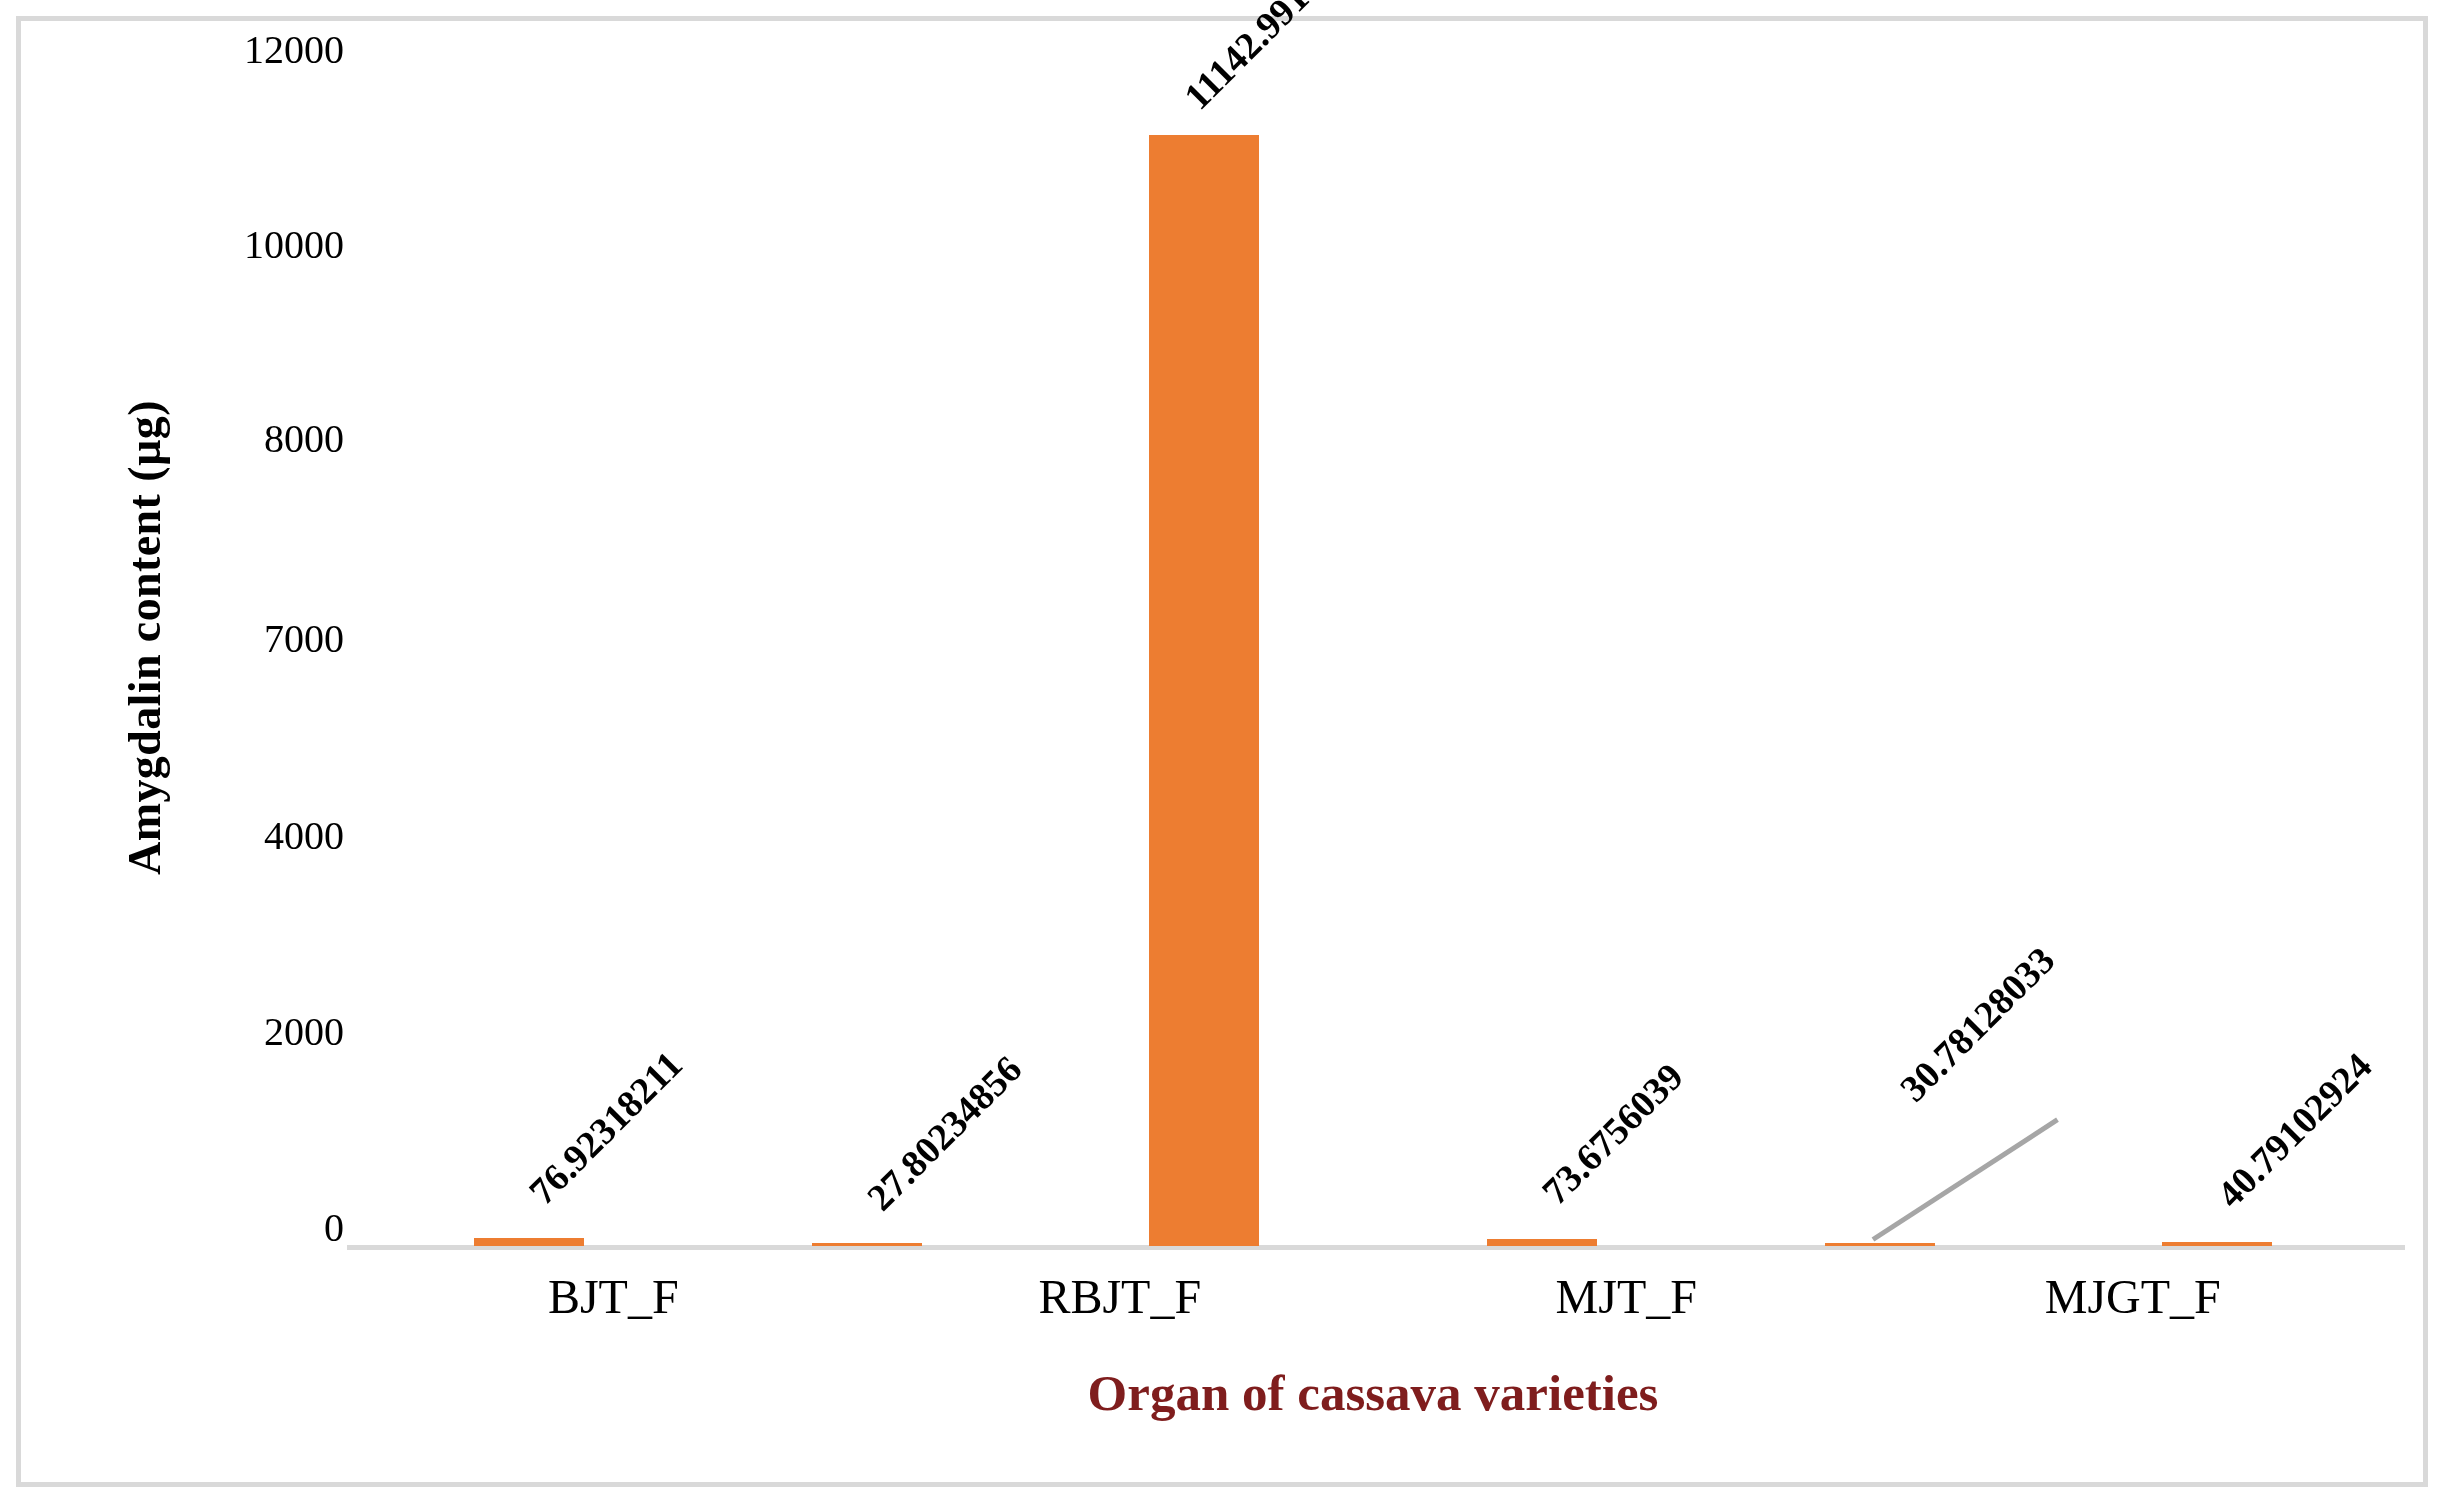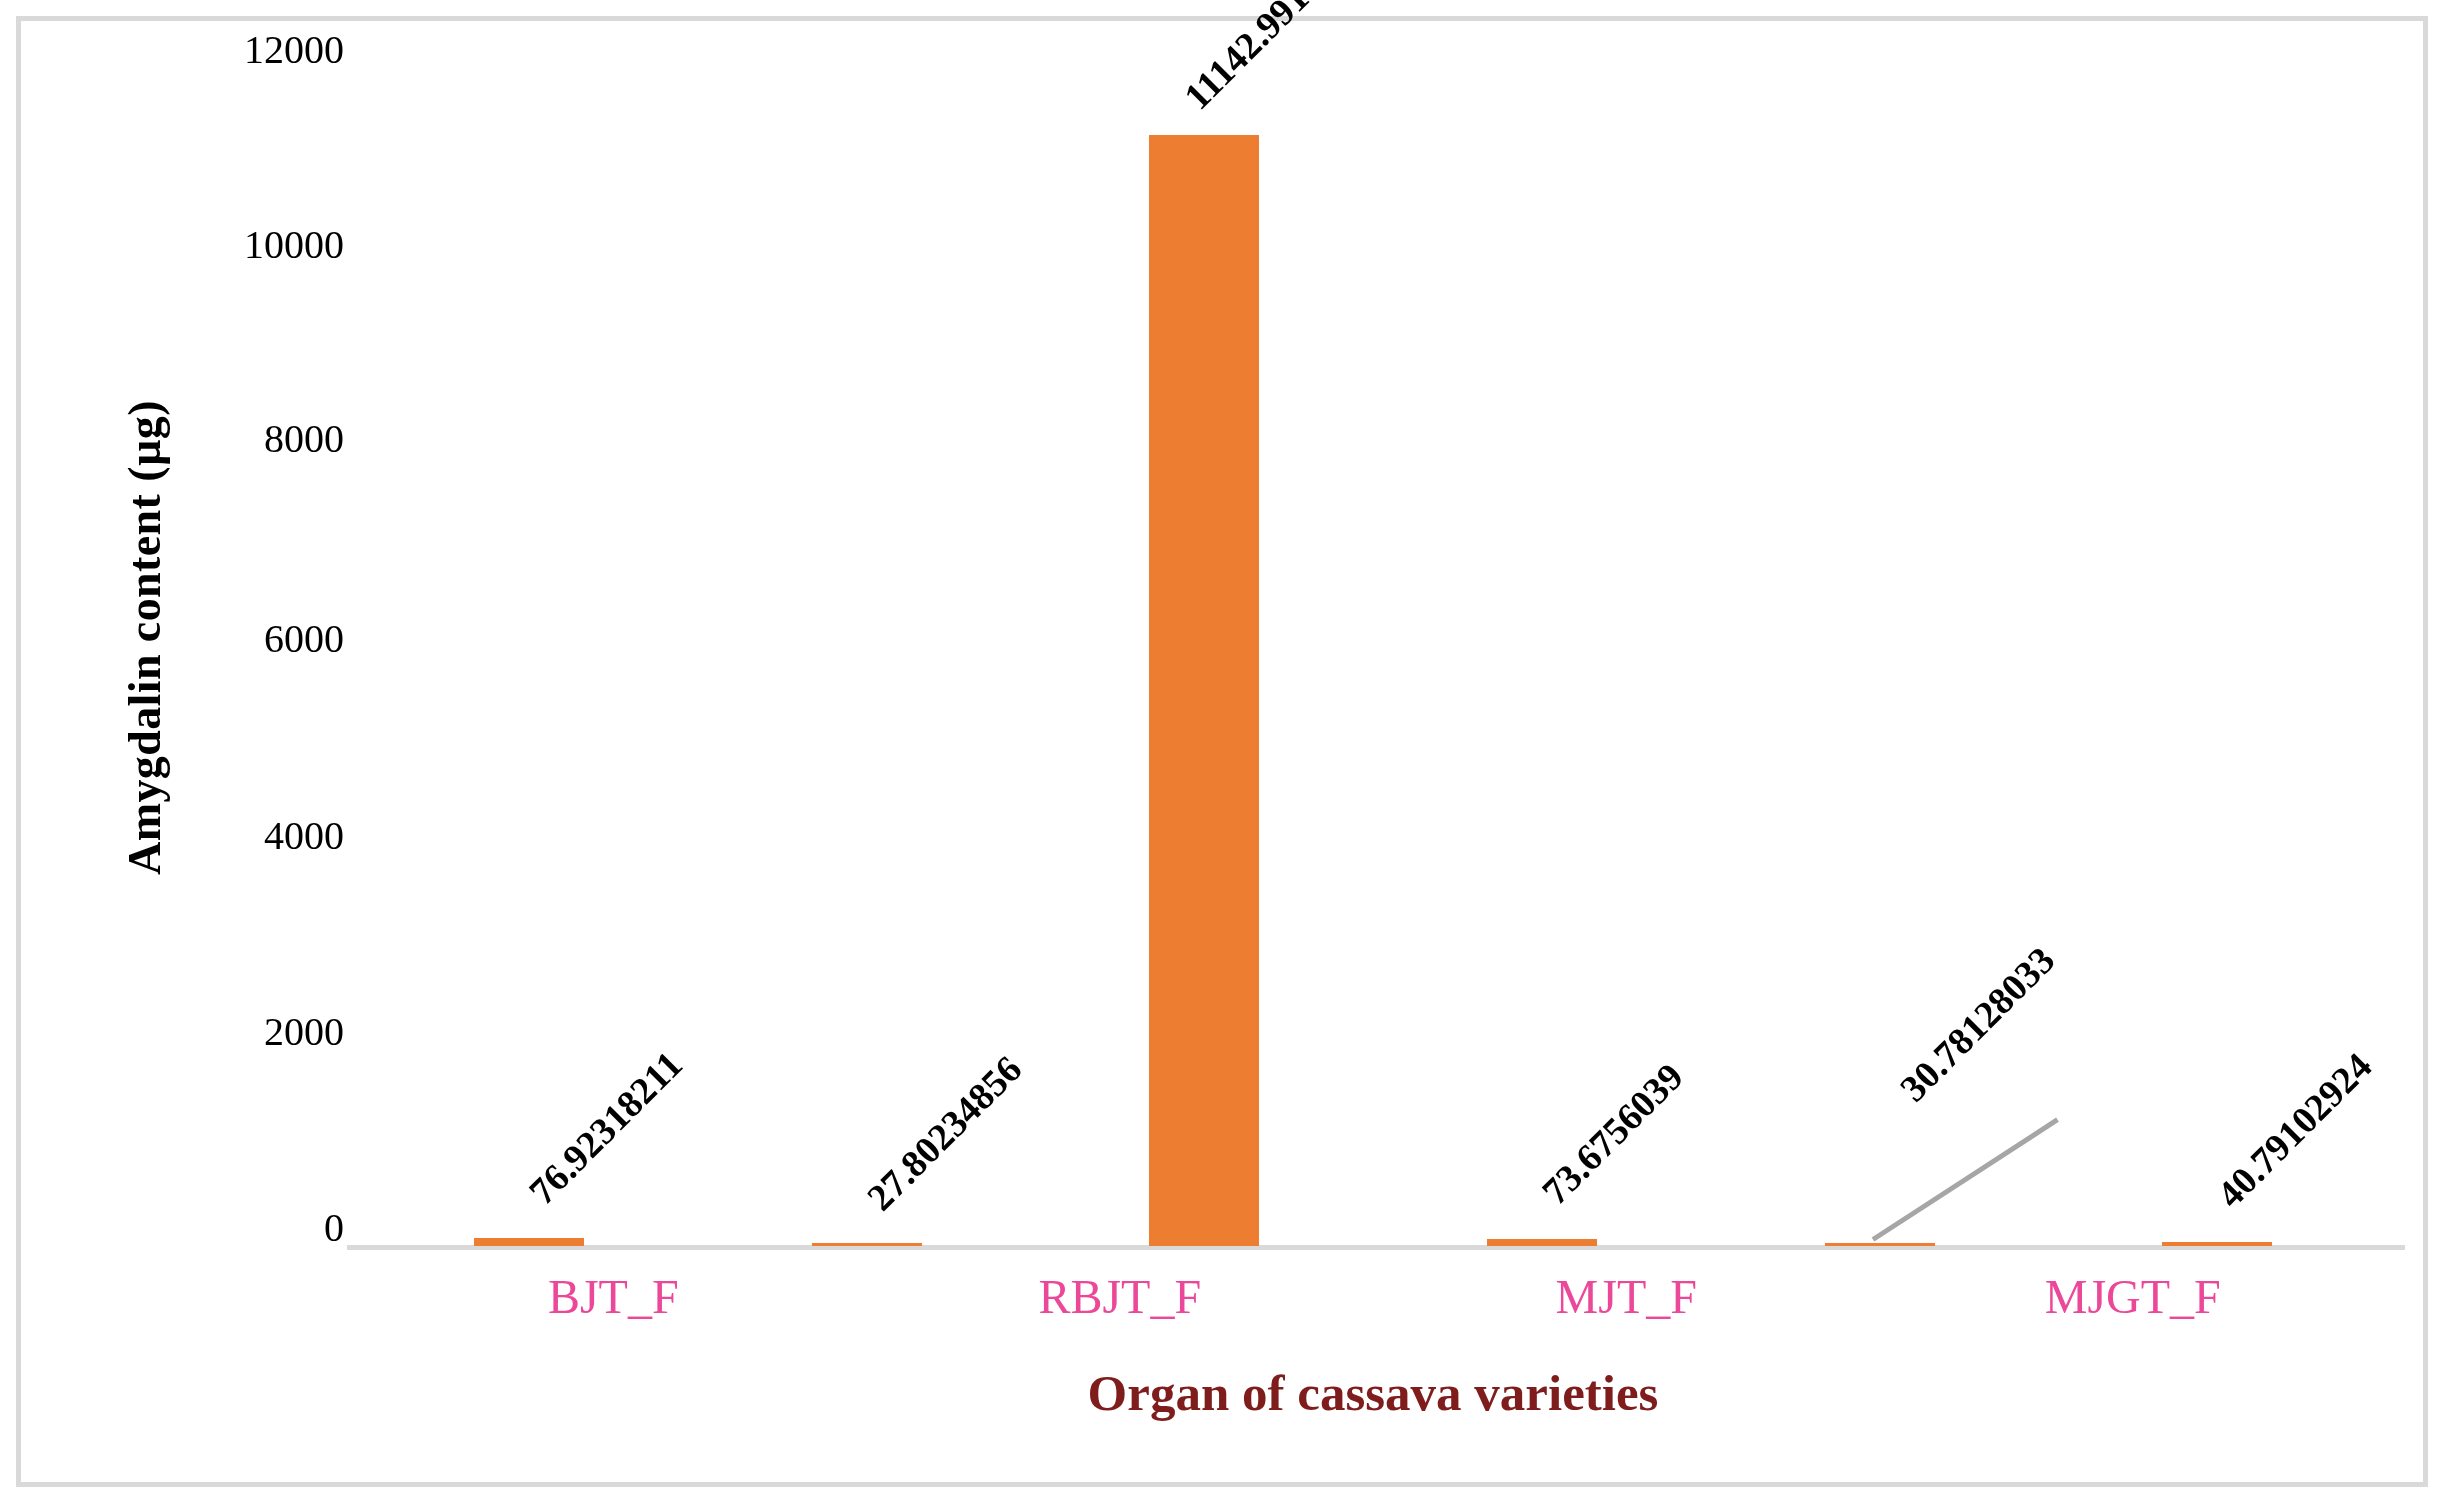--- a/index.html
+++ b/index.html
@@ -144,21 +144,21 @@
     left: 339px;
     top: 1248px;
     width: 2026px;
     height: 73px;
     display: flex;
   }
   .x-tick {
     flex: 1 1 0;
     text-align: center;
     font-size: 48px;
-    color: #ec4899;
+    color: #000000;
     white-space: nowrap;
   }
 
   
   #x-axis-title {
     position: absolute;
     left: 339px;
     top: 1343px;
     width: 2026px;
     text-align: center;
@@ -175,21 +175,21 @@
     <div id="chart">
 
       <div id="y-axis-title">
         <span>Amygdalin content (µg)</span>
       </div>
 
       <div id="y-ticks">
         <div class="y-tick" style="top:29px">12000</div>
         <div class="y-tick" style="top:224px">10000</div>
         <div class="y-tick" style="top:418px">8000</div>
-        <div class="y-tick" style="top:618px">6000</div>
+        <div class="y-tick" style="top:618px">7000</div>
         <div class="y-tick" style="top:815px">4000</div>
         <div class="y-tick" style="top:1011px">2000</div>
         <div class="y-tick" style="top:1207px">0</div>
       </div>
 
       <div id="plot">
         <div id="axis-line" style="background: rgb(217, 217, 217);"></div>
 
         <div id="bars">
 

